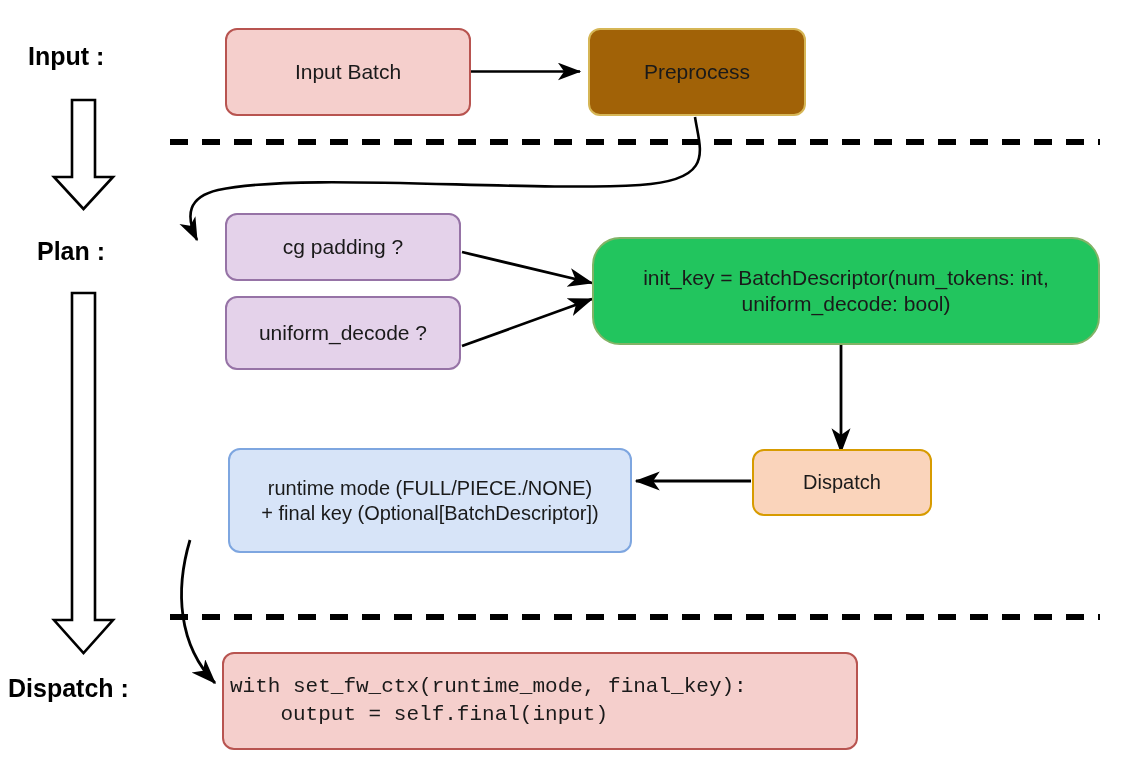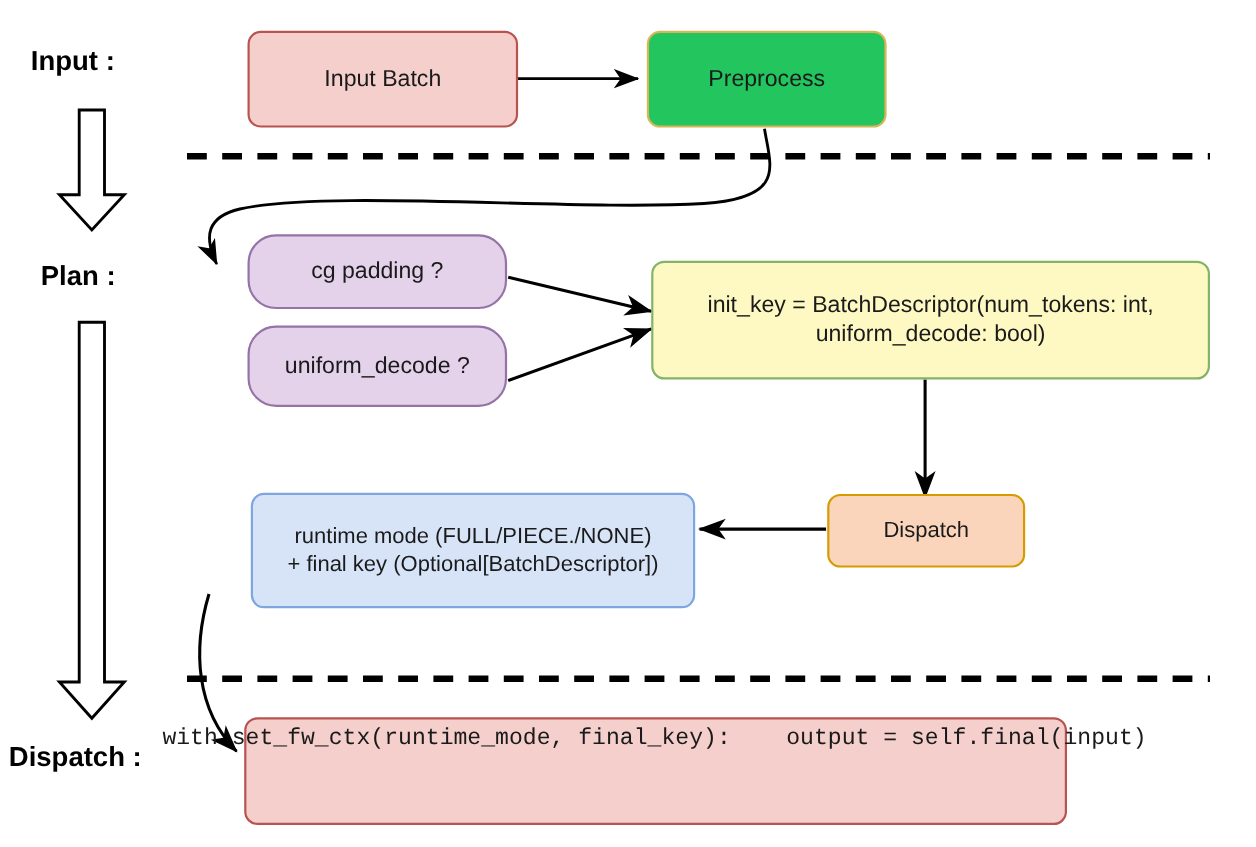--- a/index.html
+++ b/index.html
@@ -48,31 +48,31 @@
     font-size: 21px;
     color: #1a1a1a;
     line-height: 1.22;
     padding: 4px 8px;
   }
   .node-pink {
     background: #f5cfcc;
     border-color: #b85450;
   }
   .node-yellow {
-    background: #22c55e;
+    background: #a16207;
     border-color: #d6b656;
   }
   .node-purple {
     background: #e4d2ea;
     border-color: #9673a6;
-    border-radius: 26px;
   }
   .node-green {
-    background: #fef9c3;
+    background: #22c55e;
     border-color: #82b366;
+    border-radius: 28px;
   }
   .node-blue {
     background: #d7e4f8;
     border-color: #7ea6e0;
   }
   .node-orange-outer {
     background: #fbe0c7;
     border-color: #d79b00;
   }
   .node-orange-inner {
@@ -155,18 +155,18 @@
   </div>
 
 
   <div class="node node-orange-inner" style="left:752px; top:449px; width:180px; height:67px; font-size:20px;text-align:right;">Dispatch</div>
 
   <div class="node node-blue" style="left:228px; top:448px; width:404px; height:105px; flex-direction:column; font-size:20px;">
     <span>runtime mode (FULL/PIECE./NONE)</span>
     <span>+ final key (Optional[BatchDescriptor])</span>
   </div>
 
-  <div class="node node-code" style="left:222px; top:652px; width:748px; height:98px; align-items:flex-start; justify-content:center;">
+  <div class="node node-code" style="left:222px; top:652px; width:636px; height:98px; flex-direction:column; align-items:flex-start; justify-content:center;">
     <span>with set_fw_ctx(runtime_mode, final_key):</span>
     <span>    output = self.final(input)</span>
   </div>
 
 </div>
 
 </body></html>

